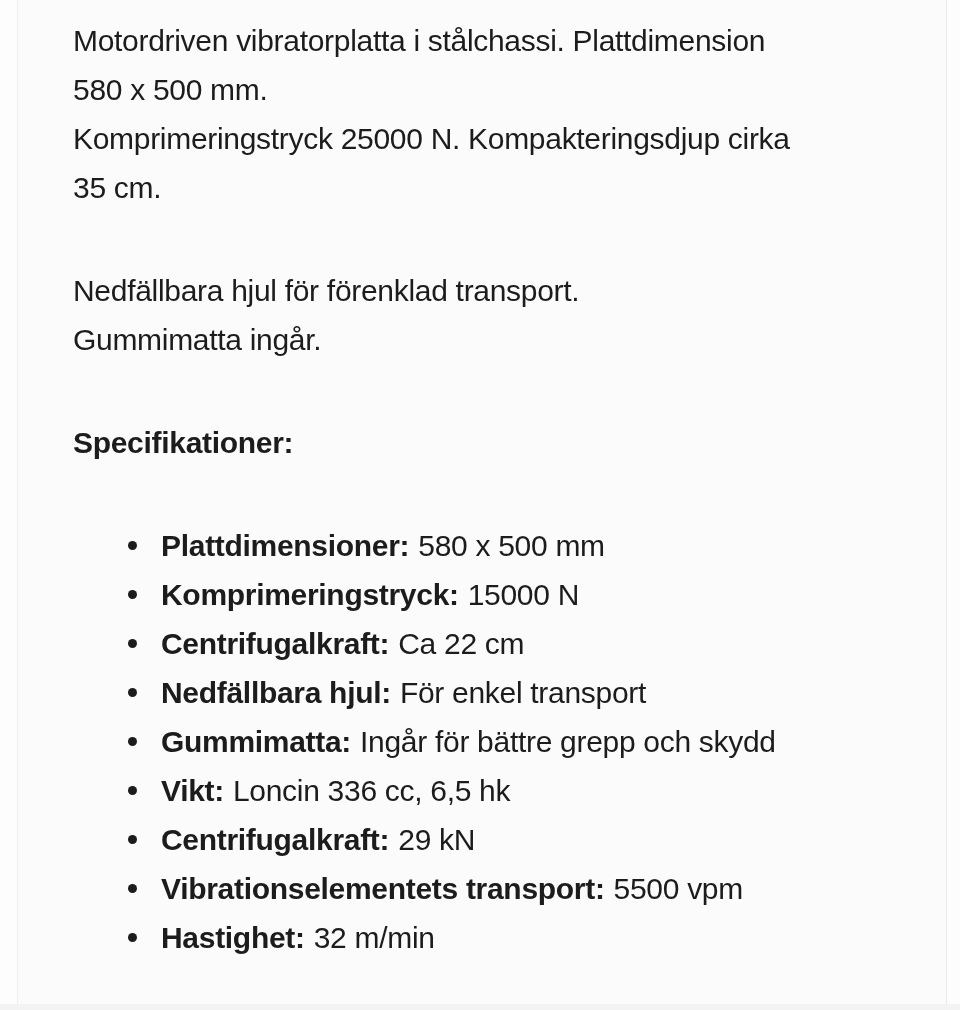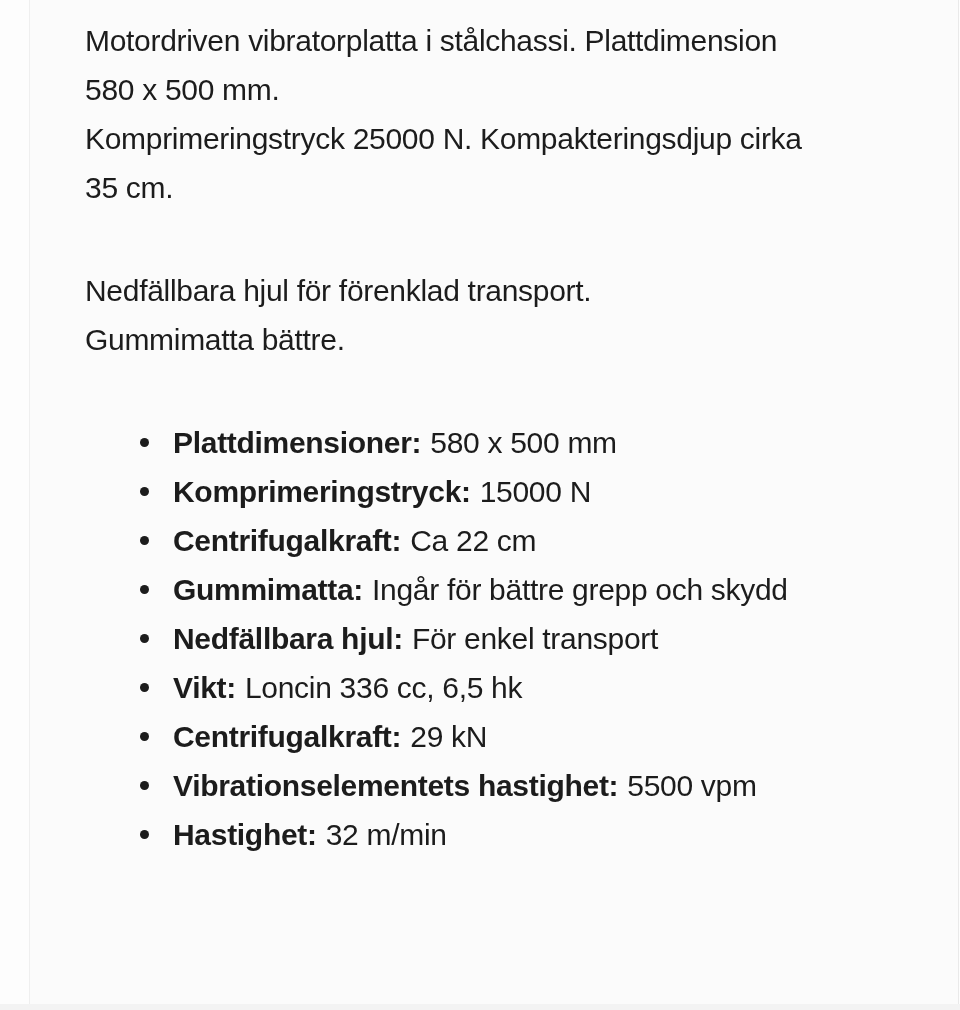--- a/index.html
+++ b/index.html
@@ -5,21 +5,21 @@
   * { margin: 0; padding: 0; box-sizing: border-box; }
   html, body {
     width: 960px;
     height: 1010px;
     overflow: hidden;
     background: #fdfdfd;
     font-family: "Liberation Sans", sans-serif;
   }
   .description-panel {
     position: absolute;
-    left: 29px;
+    left: 17px;
     top: 0;
     width: 930px;
     height: 1004px;
     background: #fbfbfb;
     border-left: 1px solid #efefef;
     border-right: 1px solid #e9e9e9;
     padding: 16px 20px 0 55px;
     color: #1c1c1c;
     font-size: 30px;
     line-height: 49px;
@@ -67,47 +67,48 @@
 <body>
 
 <div class="description-panel">
 
   <p class="para">Motordriven vibratorplatta i stålchassi. Plattdimension
 580 x 500 mm.
 Komprimeringstryck 25000 N. Kompakteringsdjup cirka
 35 cm.</p>
 
   <p class="para">Nedfällbara hjul för förenklad transport.
-Gummimatta bättre.</p>
+Gummimatta ingår.</p>
 
+  <p class="spec-heading">Specifikationer:</p>
 
   <ul class="spec-list">
     <li>
       <span class="spec-label">Plattdimensioner:</span><span class="spec-value">580 x 500 mm</span>
     </li>
     <li>
       <span class="spec-label">Komprimeringstryck:</span><span class="spec-value">15000 N</span>
     </li>
     <li>
       <span class="spec-label">Centrifugalkraft:</span><span class="spec-value">Ca 22 cm</span>
     </li>
     <li>
-      <span class="spec-label">Gummimatta:</span><span class="spec-value">Ingår för bättre grepp och skydd</span>
+      <span class="spec-label">Nedfällbara hjul:</span><span class="spec-value">För enkel transport</span>
     </li>
     <li>
-      <span class="spec-label">Nedfällbara hjul:</span><span class="spec-value">För enkel transport</span>
+      <span class="spec-label">Gummimatta:</span><span class="spec-value">Ingår för bättre grepp och skydd</span>
     </li>
     <li>
       <span class="spec-label">Vikt:</span><span class="spec-value">Loncin 336 cc, 6,5 hk</span>
     </li>
     <li>
       <span class="spec-label">Centrifugalkraft:</span><span class="spec-value">29 kN</span>
     </li>
     <li>
-      <span class="spec-label">Vibrationselementets hastighet:</span><span class="spec-value">5500 vpm</span>
+      <span class="spec-label">Vibrationselementets transport:</span><span class="spec-value">5500 vpm</span>
     </li>
     <li>
       <span class="spec-label">Hastighet:</span><span class="spec-value">32 m/min</span>
     </li>
   </ul>
 
 </div>
 
 <div class="page-bottom-edge"></div>
 

